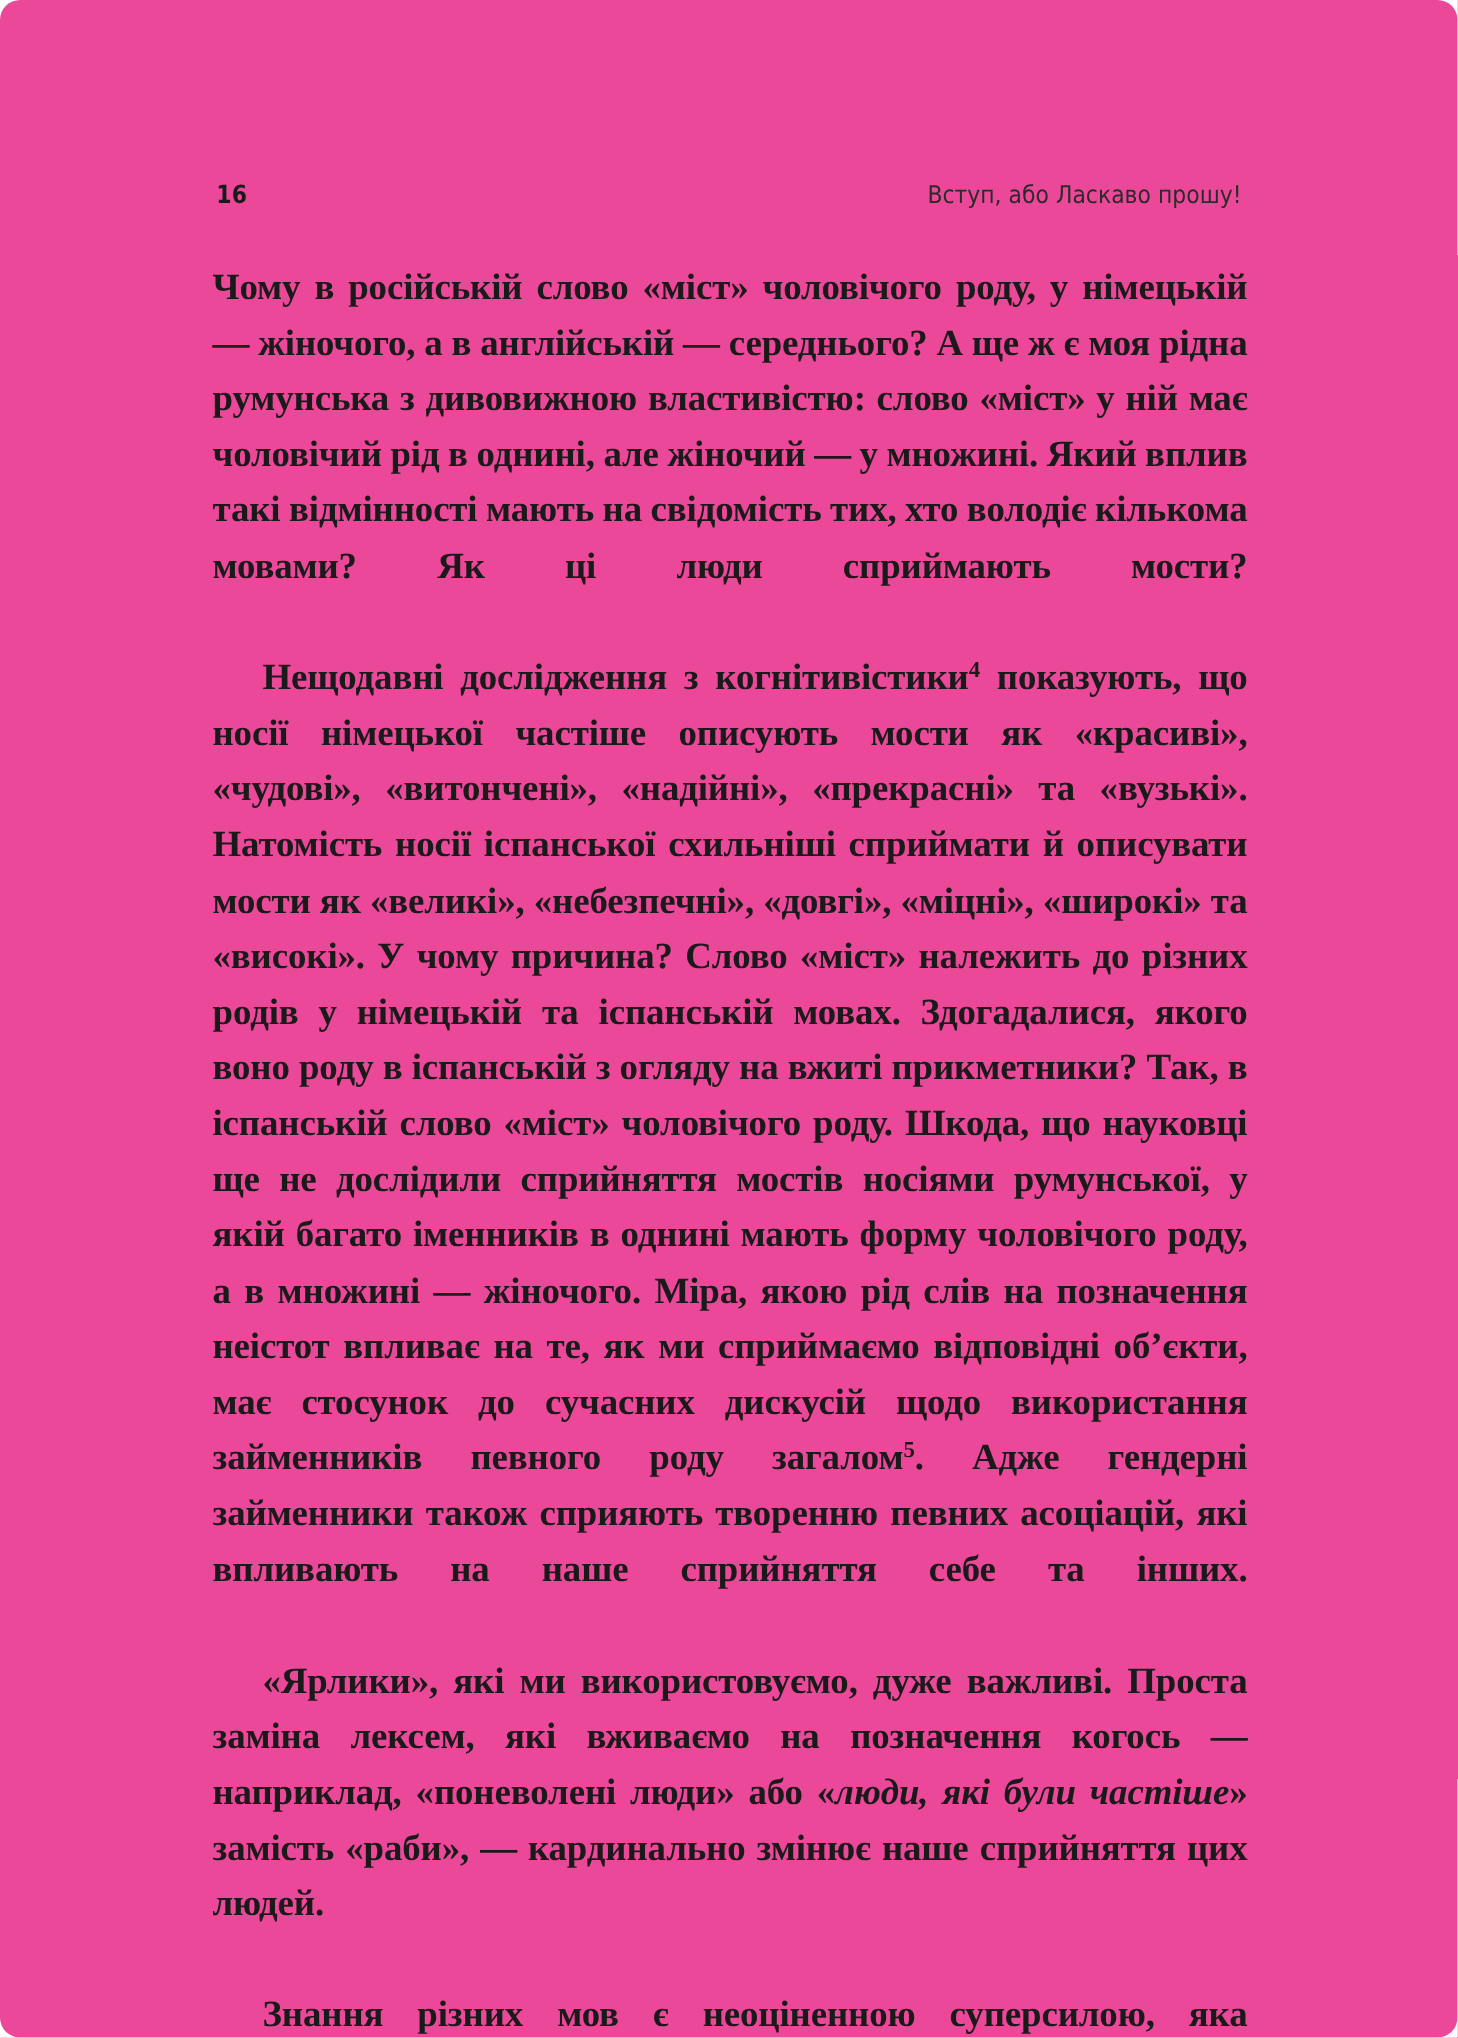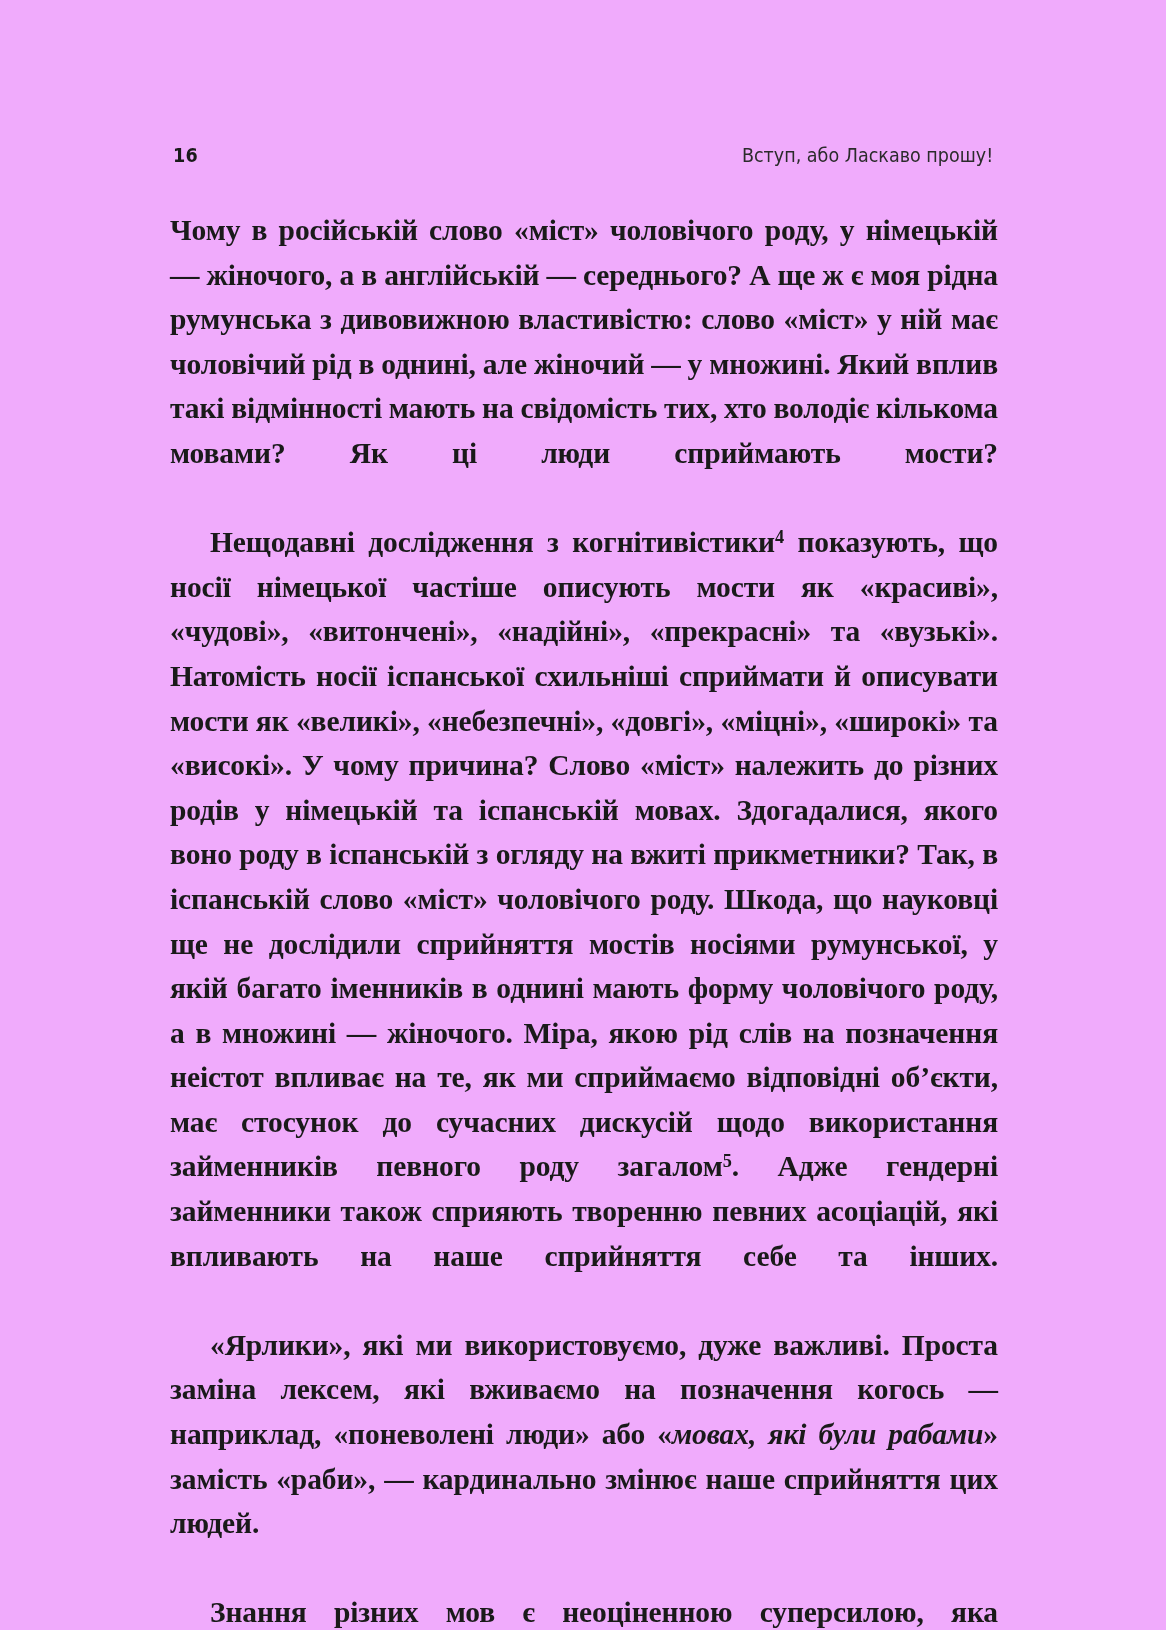--- a/index.html
+++ b/index.html
@@ -6,25 +6,26 @@
   html, body {
     margin: 0;
     padding: 0;
     background: #ffffff;
   }
 
   .page {
     position: relative;
     width: 1166px;
     height: 1630px;
-    background: #f0abfc;
+    background: #ec4899;
     box-sizing: border-box;
     overflow: hidden;
     font-family: "Liberation Serif", "DejaVu Serif", serif;
     color: #1a1a1a;
+    border-radius: 16px;
   }
 
   
   .running-head {
     position: absolute;
     top: 143px;
     left: 173px;
     right: 173px;
     height: 28px;
     display: flex;
@@ -110,21 +111,21 @@
 
     <p class="para">
       <span>Чому в російській слово «міст» чоловічого роду, у німецькій — жіночого, а в англійській — середнього? А ще ж є моя рідна румунська з дивовижною властивістю: слово «міст» у ній має чоловічий рід в однині, але жіночий — у множині. Який вплив такі відмінності мають на свідомість тих, хто володіє кількома мовами? Як ці люди сприймають мости?</span>
     </p>
 
     <p class="para indent">
       <span>Нещодавні дослідження з когнітивістики</span><sup class="fn">4</sup><span> показують, що носії німецької частіше описують мости як «красиві», «чудові», «витончені», «надійні», «прекрасні» та «вузькі». Натомість носії іспанської схильніші сприймати й описувати мости як «великі», «небезпечні», «довгі», «міцні», «широкі» та «високі». У чому причина? Слово «міст» належить до різних родів у німецькій та іспанській мовах. Здогадалися, якого воно роду в іспанській з огляду на вжиті прикметники? Так, в іспанській слово «міст» чоловічого роду. Шкода, що науковці ще не дослідили сприйняття мостів носіями румунської, у якій багато іменників в однині мають форму чоловічого роду, а в множині — жіночого. Міра, якою рід слів на позначення неістот впливає на те, як ми сприймаємо відповідні об’єкти, має стосунок до сучасних дискусій щодо використання займенників певного роду загалом</span><sup class="fn">5</sup><span>. Адже гендерні займенники також сприяють творенню певних асоціацій, які впливають на наше сприйняття себе та інших.</span>
     </p>
 
     <p class="para indent">
-      <span>«Ярлики», які ми використовуємо, дуже важливі. Проста заміна лексем, які вживаємо на позначення когось — наприклад, «поневолені люди» або «</span><em class="phrase">мовах, які були рабами</em><span>» замість «раби», — кардинально змінює наше сприйняття цих людей.</span>
+      <span>«Ярлики», які ми використовуємо, дуже важливі. Проста заміна лексем, які вживаємо на позначення когось — наприклад, «поневолені люди» або «</span><em class="phrase">люди, які були частіше</em><span>» замість «раби», — кардинально змінює наше сприйняття цих людей.</span>
     </p>
 
     <p class="para indent no-stretch">
       <span>Знання різних мов є неоціненною суперсилою, яка знадобиться людству, щоб подолати незгоди в різноманітних сферах суспільного життя та розв’язати глобальні проблеми, що назрівають. Якщо ви можете особисто оцінити корисність і красу іншої мови та, відповідно, іншого світогляду, то природно, що ви менш схильні до упередженості, засудження явищ, які не вписуються</span>
     </p>
 
   </div>
 
 </div>
 

